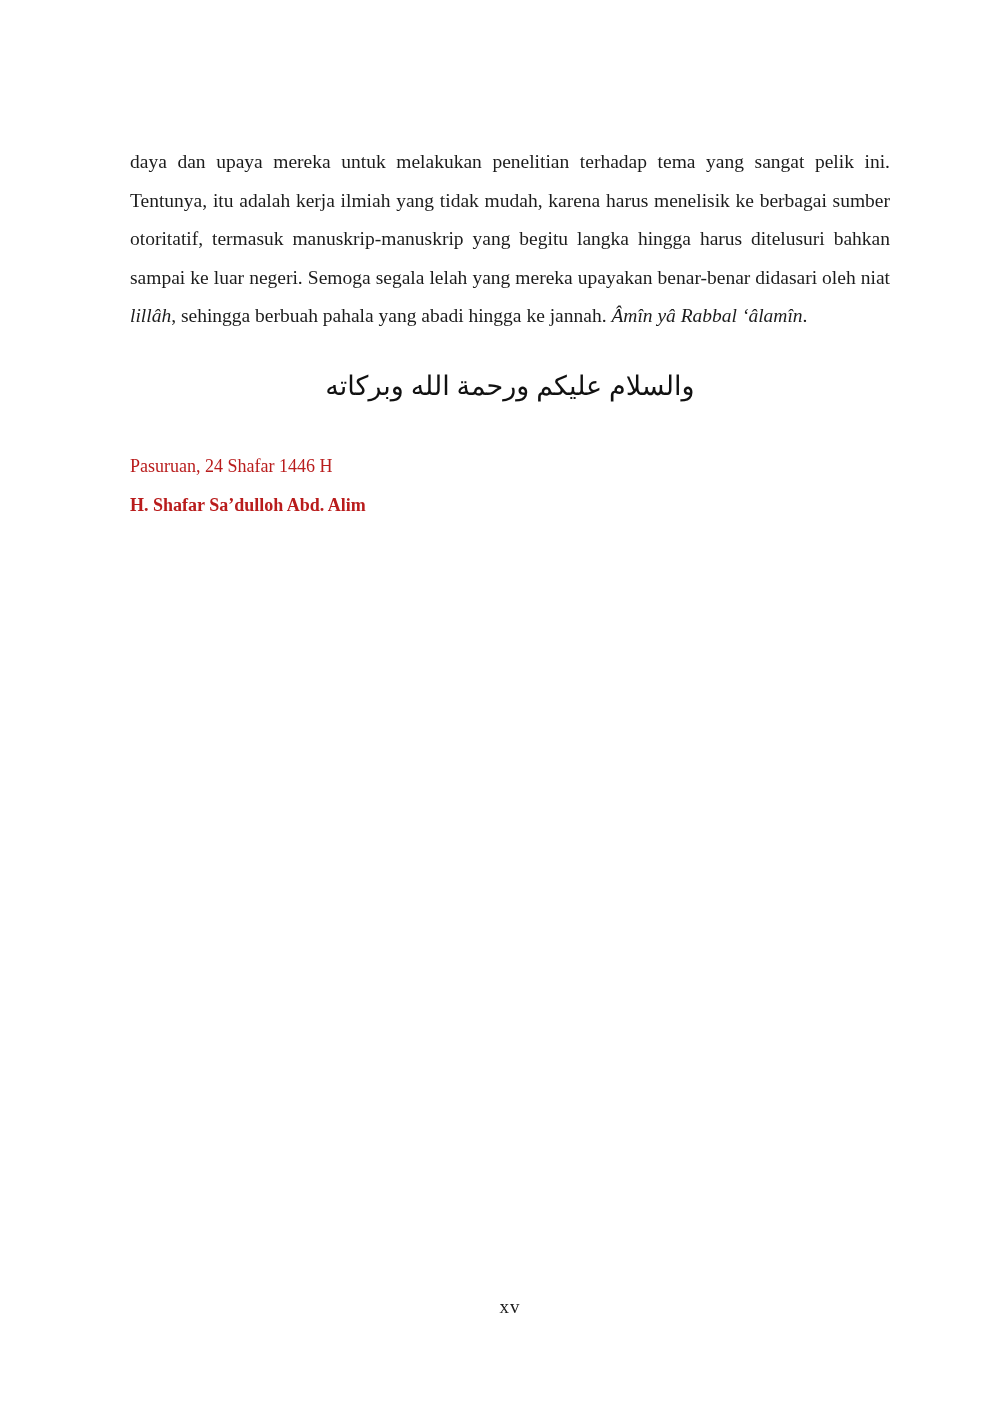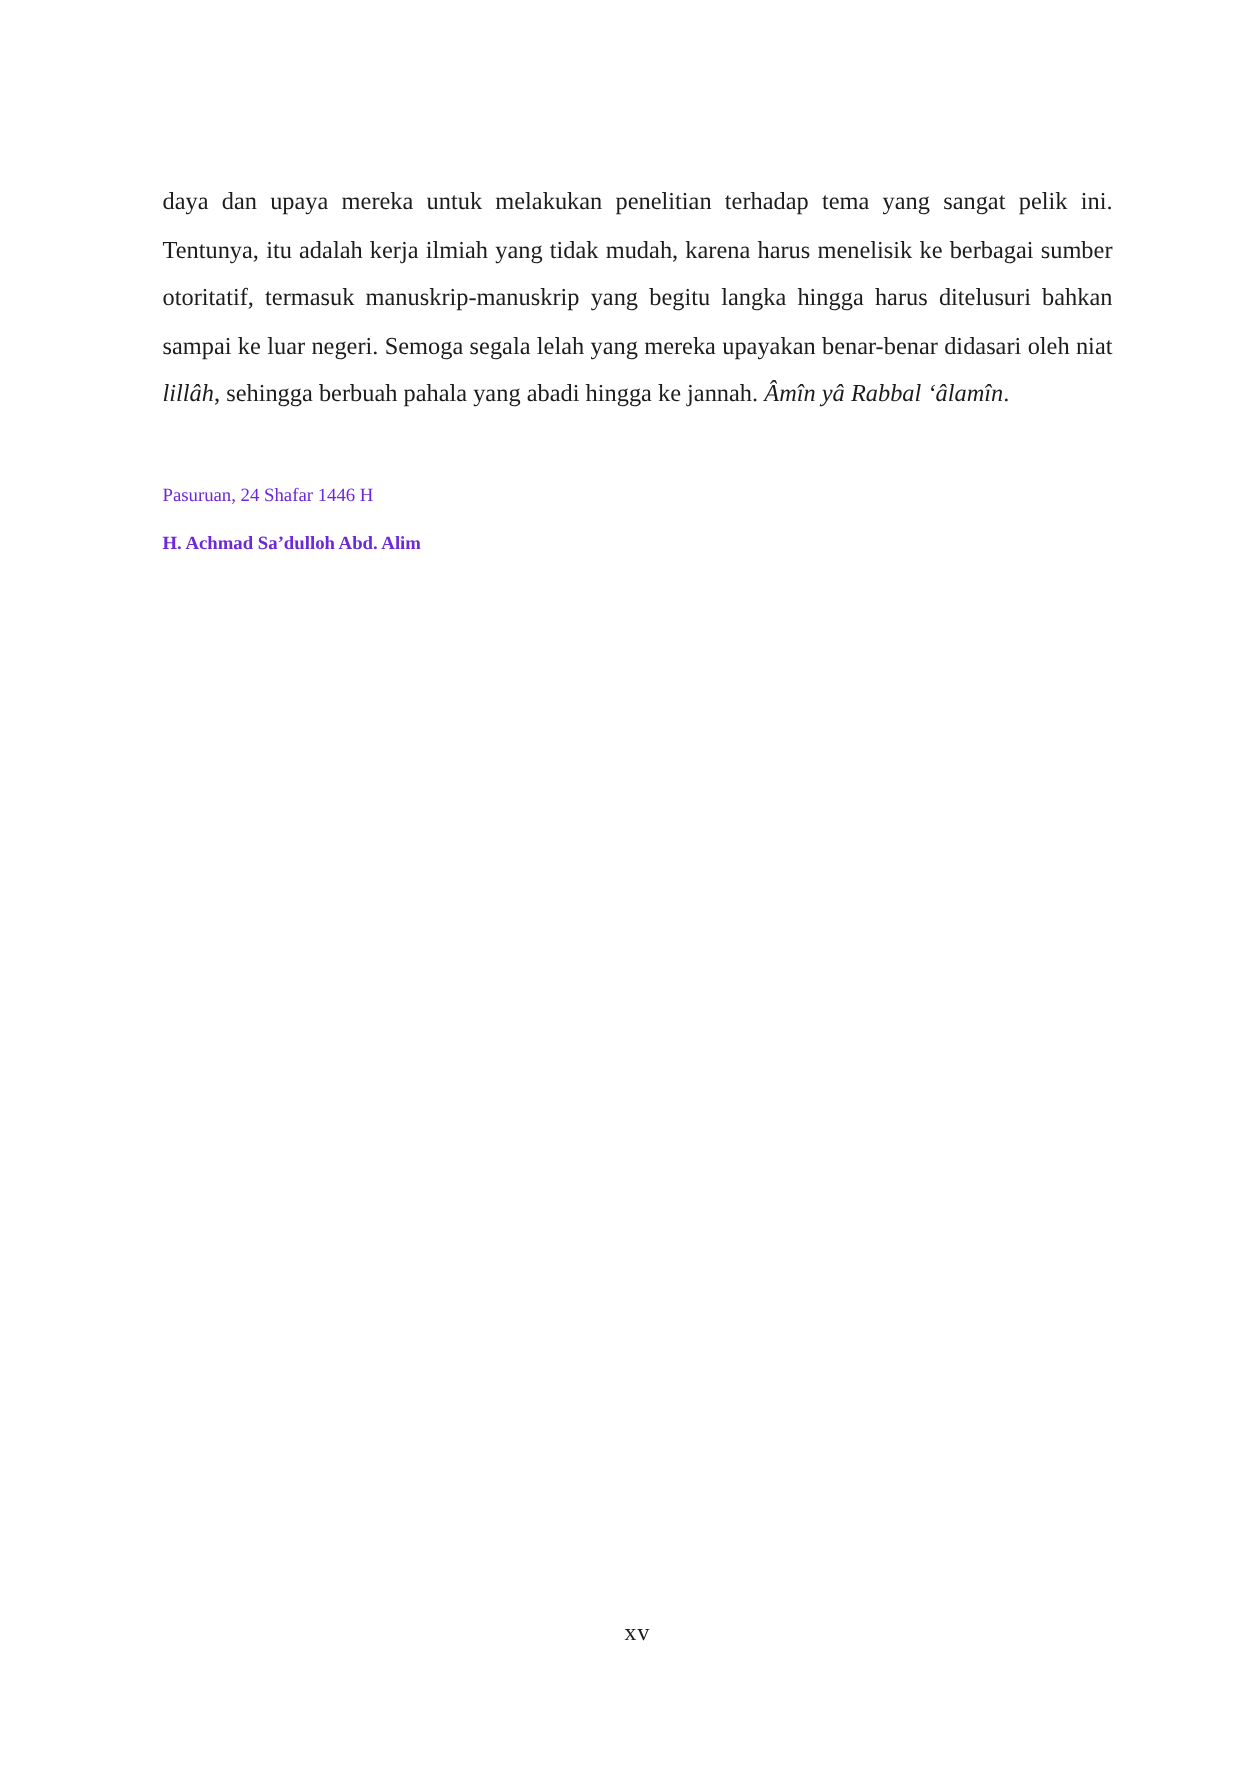--- a/index.html
+++ b/index.html
@@ -36,23 +36,23 @@
   .arabic-line {
     text-align: center;
     font-size: 27px;
     line-height: 1.4;
     margin-top: 32px;
     direction: rtl;
     color: #111111;
   }
   .signature-block {
     margin-top: 42px;
-    font-size: 15px;
+    font-size: 18px;
     line-height: 38.5px;
-    color: #6d28d9;
+    color: #b91c1c;
   }
   .signature-place-date {
     margin: 0;
   }
   .signature-name {
     margin: 0;
     font-weight: bold;
   }
   .signature-title {
     margin: 0;
@@ -70,22 +70,23 @@
   }
 </style>
 </head>
 <body>
 
 <div class="page">
   <div class="content">
 
     <p class="body-paragraph"><span>daya dan upaya mereka untuk melakukan penelitian terhadap tema yang sangat pelik ini. Tentunya, itu adalah kerja ilmiah yang tidak mudah, karena harus menelisik ke berbagai sumber otoritatif, termasuk manuskrip-manuskrip yang begitu langka hingga harus ditelusuri bahkan sampai ke luar negeri. Semoga segala lelah yang mereka upayakan benar-benar didasari oleh niat </span><span class="italic">lillâh</span><span>, sehingga berbuah pahala yang abadi hingga ke jannah. </span><span class="italic">Âmîn yâ Rabbal ‘âlamîn</span><span>.</span></p>
 
+    <div class="arabic-line">والسلام عليكم ورحمة الله وبركاته</div>
 
     <div class="signature-block">
       <p class="signature-place-date">Pasuruan, 24 Shafar 1446 H</p>
-      <p class="signature-name">H. Achmad Sa’dulloh Abd. Alim</p>
+      <p class="signature-name">H. Shafar Sa’dulloh Abd. Alim</p>
     </div>
 
   </div>
 
   <div class="page-number">xv</div>
 </div>
 
 </body></html>

